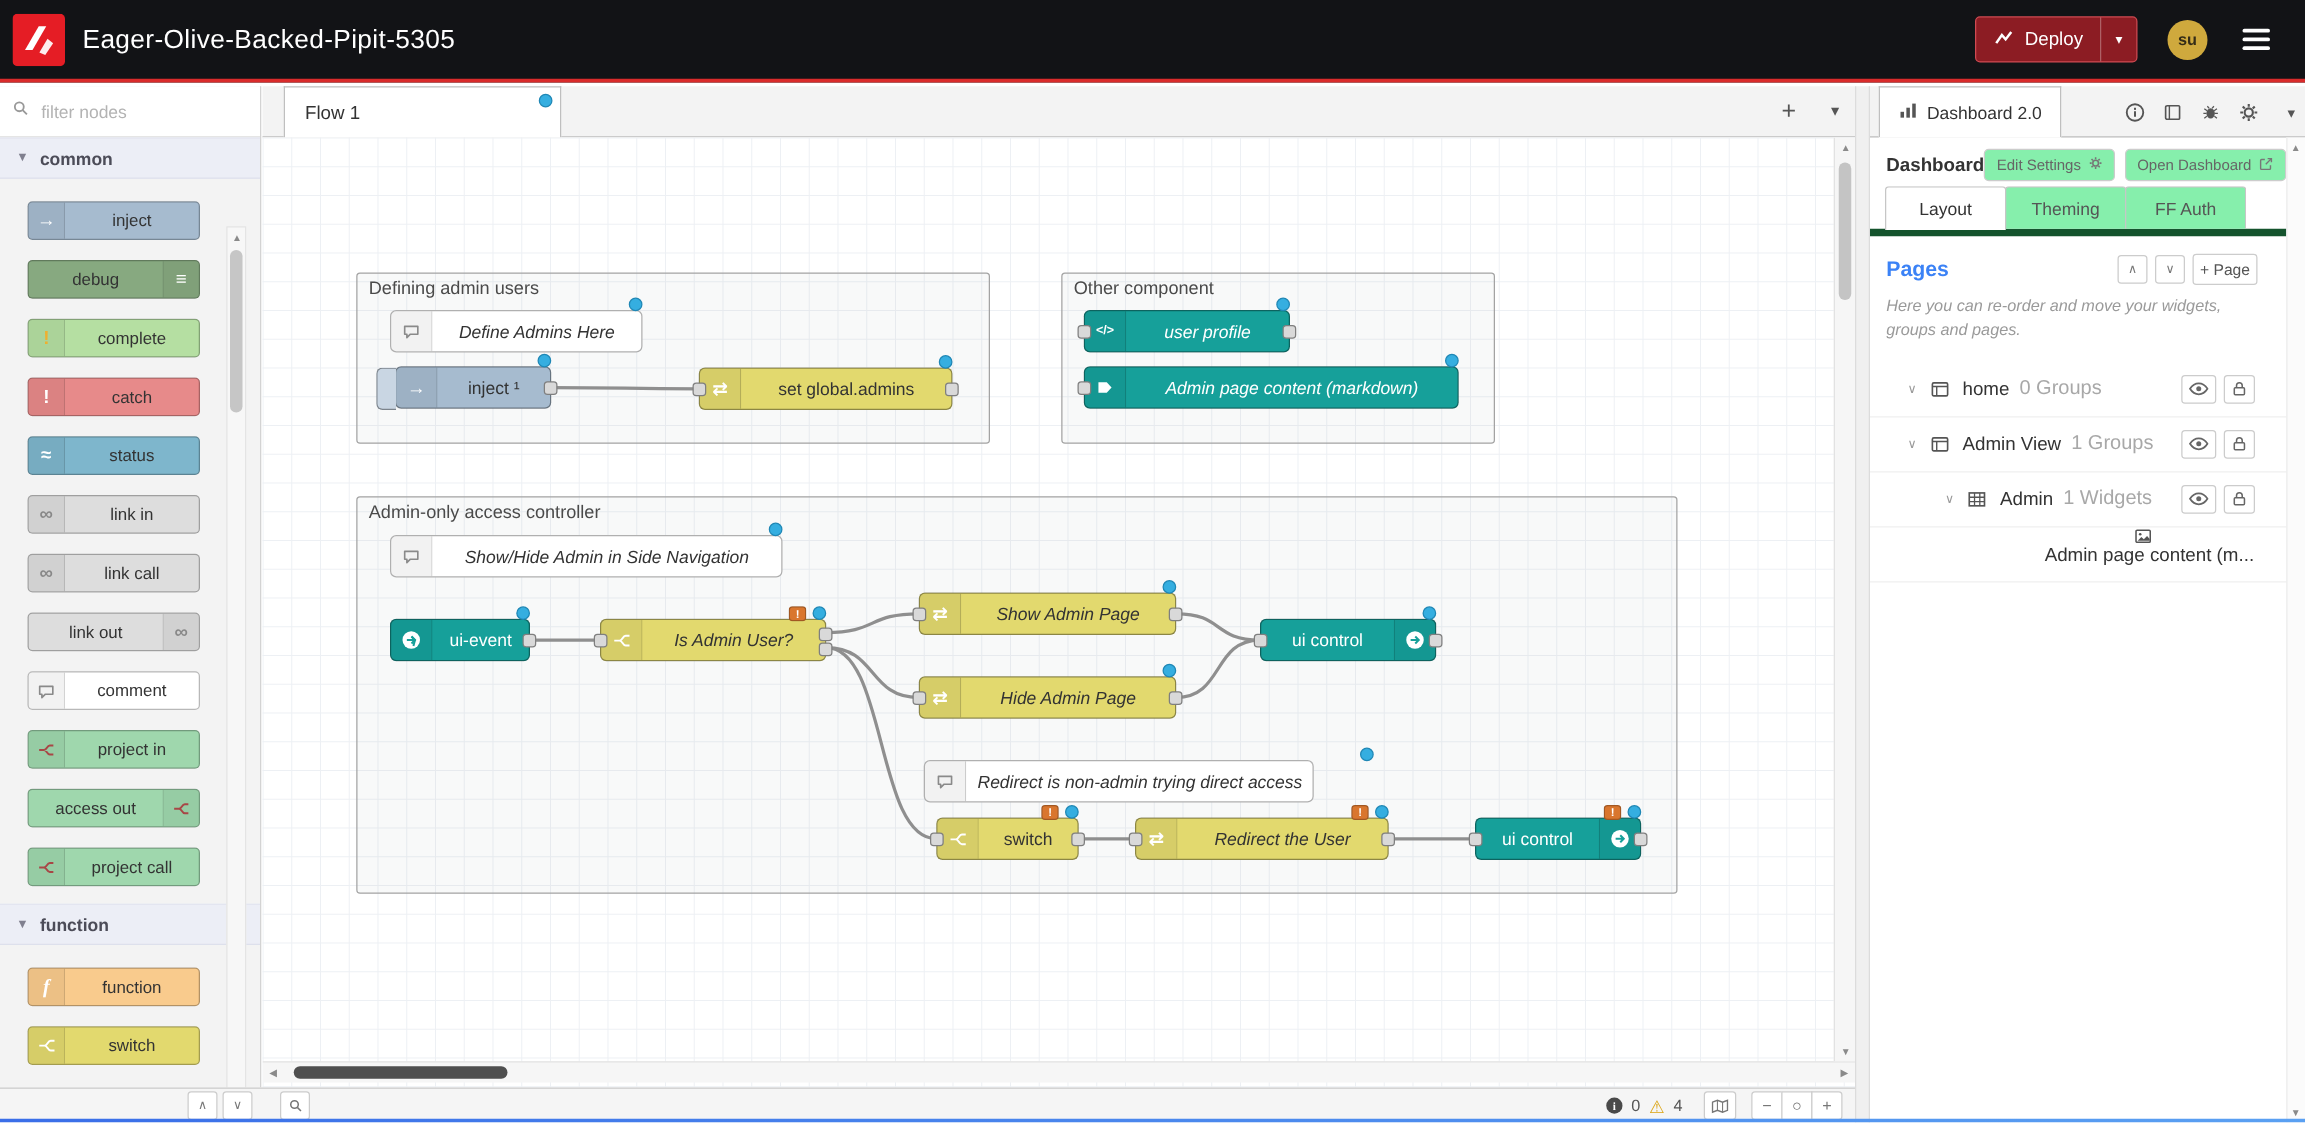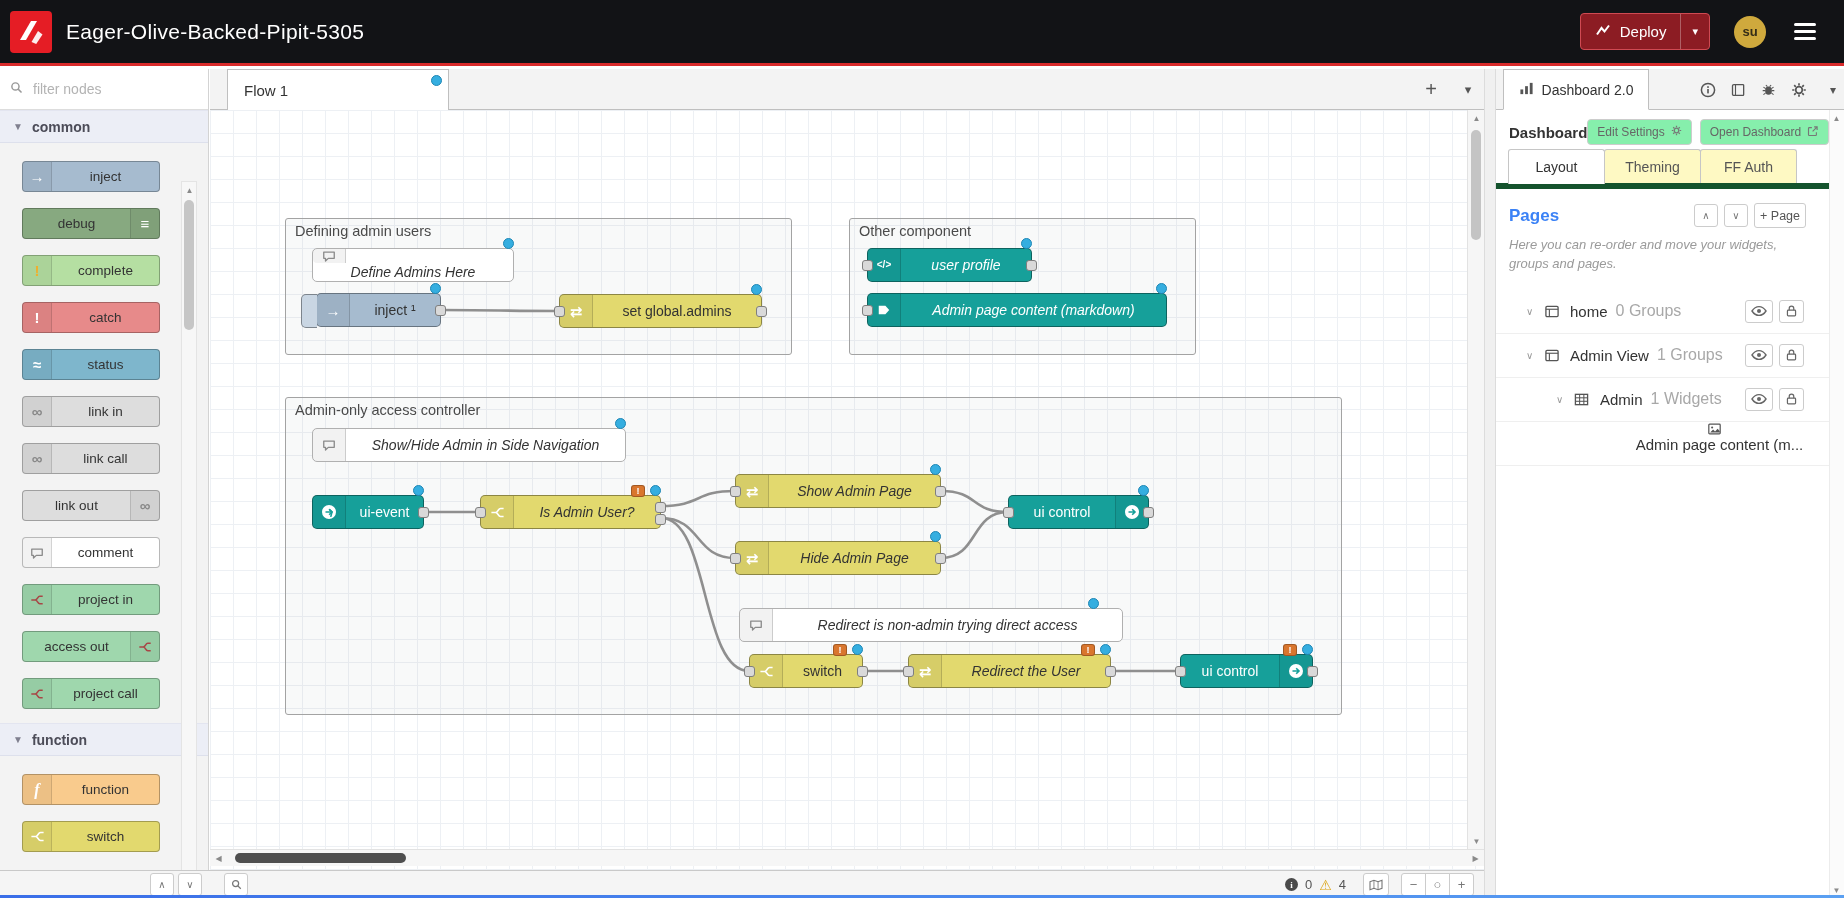--- a/index.html
+++ b/index.html
@@ -110,21 +110,21 @@
   .side-icons { position:absolute; right:8px; top:0; height:41px; display:flex; align-items:center; gap:15px; color:#555; }
   .side-icons .sicon { display:flex; align-items:center; cursor:pointer; }
   .side-caret { margin-left:8px; font-size:12px; color:#555; }
   .dash-row { display:flex; align-items:center; padding:9px 38px 9px 13px; }
   .dash-title { font-size:15px; font-weight:bold; color:#333; }
   .dash-btns { margin-left:auto; display:flex; gap:8px; }
   .sbtn { height:26px; border:1px solid #ccc; border-radius:4px; background:#86efac; color:#666;
     font-size:12px; display:inline-flex; align-items:center; gap:6px; padding:0 9px; cursor:pointer; white-space:nowrap; }
   .stabs { display:flex; padding-left:12px; border-bottom:6px solid #14532d; height:35px; align-items:flex-end; }
   .stab { width:97px; height:34px; display:flex; align-items:center; justify-content:center; font-size:14px;
-    color:#555; background:#fef9c3; border:1px solid #c6c6c6; border-bottom:none; border-radius:3px 3px 0 0;
+    color:#555; background:#86efac; border:1px solid #c6c6c6; border-bottom:none; border-radius:3px 3px 0 0;
     margin-right:-1px; cursor:pointer; }
   .stab.active { background:#fff; color:#333; height:35px; margin-bottom:-1px; position:relative; z-index:1; }
   .pages-row { display:flex; align-items:center; padding:14px 38px 4px 13px; }
   .pages-title { font-size:17px; font-weight:bold; color:#3b82f6; }
   .pages-ctrls { margin-left:auto; display:flex; gap:6px; align-items:center; }
   .mini-btn { height:23px; min-width:24px; border:1px solid #ccc; border-radius:3px; background:#fff;
     color:#777; font-size:10px; display:inline-flex; align-items:center; justify-content:center; padding:0 5px; cursor:pointer; }
   .add-page { font-size:12.5px; color:#555; height:25px; }
   .help-text { padding:4px 40px 8px 13px; font-size:13px; font-style:italic; color:#9a9a9a; line-height:1.45; }
   .tree { margin-top:8px; }
@@ -347,21 +347,21 @@
         <path d="M 231 200 C 295.9 200, 284.1 201, 349 201" fill="none" stroke="#8f8f8f" stroke-width="2.6"></path>
         <path d="M 214 402 C 252 402, 232 402, 270 402" fill="none" stroke="#8f8f8f" stroke-width="2.6"></path>
         <path d="M 451 396 C 491.7 396, 484.3 381, 525 381" fill="none" stroke="#8f8f8f" stroke-width="2.6"></path>
         <path d="M 451 408 C 491.7 408, 484.3 448, 525 448" fill="none" stroke="#8f8f8f" stroke-width="2.6"></path>
         <path d="M 451 408 C 499.4 408, 490.6 561, 539 561" fill="none" stroke="#8f8f8f" stroke-width="2.6"></path>
         <path d="M 731 381 C 769 381, 760 402, 798 402" fill="none" stroke="#8f8f8f" stroke-width="2.6"></path>
         <path d="M 731 448 C 769 448, 760 402, 798 402" fill="none" stroke="#8f8f8f" stroke-width="2.6"></path>
         <path d="M 653 561 C 691 561, 660 561, 698 561" fill="none" stroke="#8f8f8f" stroke-width="2.6"></path>
         <path d="M 901 561 C 939 561, 932 561, 970 561" fill="none" stroke="#8f8f8f" stroke-width="2.6"></path>
       </svg>
-    <div class="fnode comment" style="left: 102px; top: 138px; width: 202px; flex-direction: column;">
+    <div class="fnode comment" style="left: 102px; top: 138px; width: 202px;">
         <span class="nicon left">
           <span style="color: rgb(138, 138, 138); display: inline-flex; align-items: center;">
             <svg width="14" height="14" viewBox="0 0 16 16">
               <path d="M2 3.5h12v7.2H7.2L4 13.8v-3.1H2z" fill="none" stroke="currentColor" stroke-width="1.5" stroke-linejoin="round"></path>
             </svg>
           </span>
         </span>
         <span class="nlabel italic">Define Admins Here</span>
       </div>
       <span class="chg-dot" style="left: 293px; top: 128px;"></span>
@@ -469,21 +469,21 @@
               <circle cx="8" cy="8" r="7" fill="currentColor"></circle>
               <path d="M4.5 8h6M8.2 5.2L11 8l-2.8 2.8" stroke="#16a09a" stroke-width="1.6" fill="none"></path>
             </svg>
           </span>
         </span>
         <span class="nlabel">ui control</span>
         <span class="port" style="left: -6px; top: 11px;"></span>
         <span class="port" style="right: -6px; top: 11px;"></span>
       </div>
       <span class="chg-dot" style="left: 928px; top: 375px;"></span>
-      <div class="fnode comment" style="left: 529px; top: 498px; width: 384px;">
+      <div class="fnode comment" style="left: 529px; top: 498px; width: 312px;">
         <span class="nicon left">
           <span style="color: rgb(138, 138, 138); display: inline-flex; align-items: center;">
             <svg width="14" height="14" viewBox="0 0 16 16">
               <path d="M2 3.5h12v7.2H7.2L4 13.8v-3.1H2z" fill="none" stroke="currentColor" stroke-width="1.5" stroke-linejoin="round"></path>
             </svg>
           </span>
         </span>
         <span class="nlabel italic">Redirect is non-admin trying direct access</span>
       </div>
       <span class="chg-dot" style="left: 878px; top: 488px;"></span>

